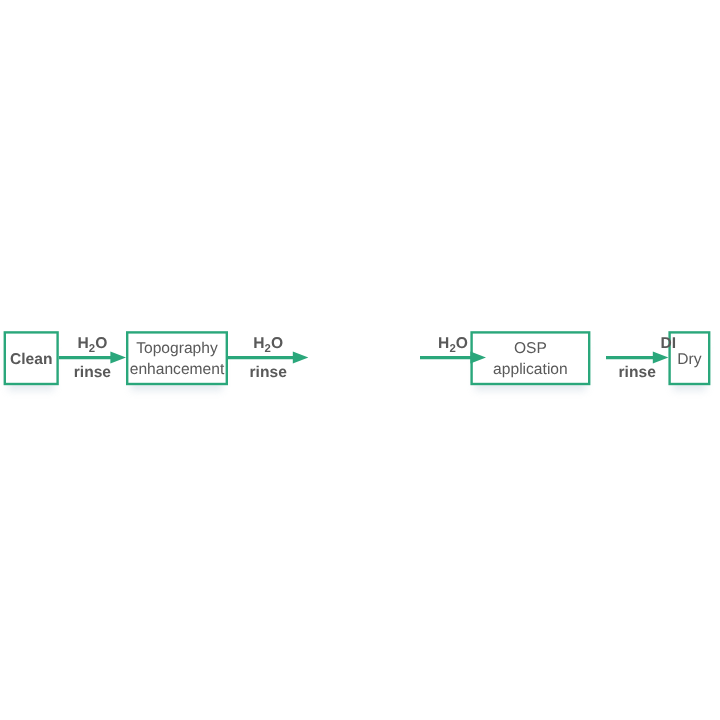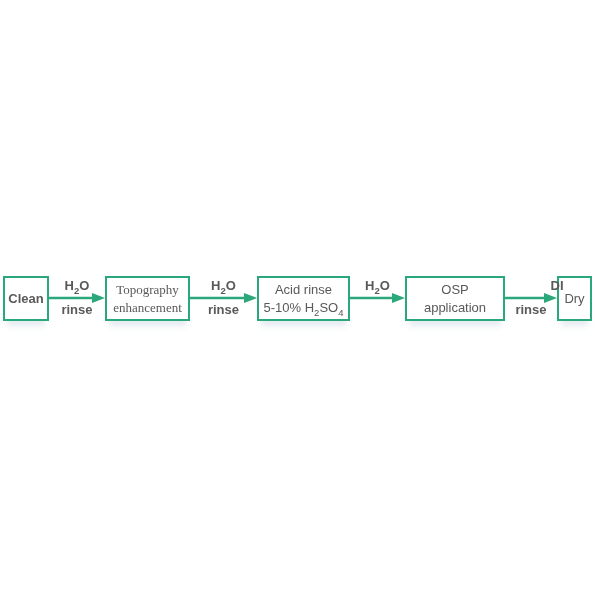--- a/index.html
+++ b/index.html
@@ -44,31 +44,27 @@
 </style>
 </head>
 <body>
 
 <div class="canvas">
 
   <div class="box" style="left:3px; width:46px;font-weight:bold;">
     <div class="box-line"><span>Clean</span></div>
   </div>
 
-  <div class="box" style="left:105px; width:85px;font-family:Liberation Serif, serif;">
+  <div class="box" style="left:105px; width:85px;">
     <div class="box-line"><span>Topography</span></div>
     <div class="box-line"><span>enhancement</span></div>
   </div>
 
-  <div class="box" style="left:257px; width:93px;">
-    <div class="box-line"><span>Acid rinse</span></div>
-    <div class="box-line"><span>5-10% H</span><sub>2</sub><span>SO</span><sub>4</sub></div>
-  </div>
 
-  <div class="box" style="left:405px; width:100px;">
+  <div class="box" style="left:392px; width:100px;">
     <div class="box-line"><span>OSP</span></div>
     <div class="box-line"><span>application</span></div>
   </div>
 
   <div class="box" style="left:557px; width:35px;">
     <div class="box-line"><span>Dry</span></div>
   </div>
 
   <svg class="arrow" style="left:49px;" width="56" height="12">
     <line x1="0" y1="6" x2="44" y2="6"></line>

